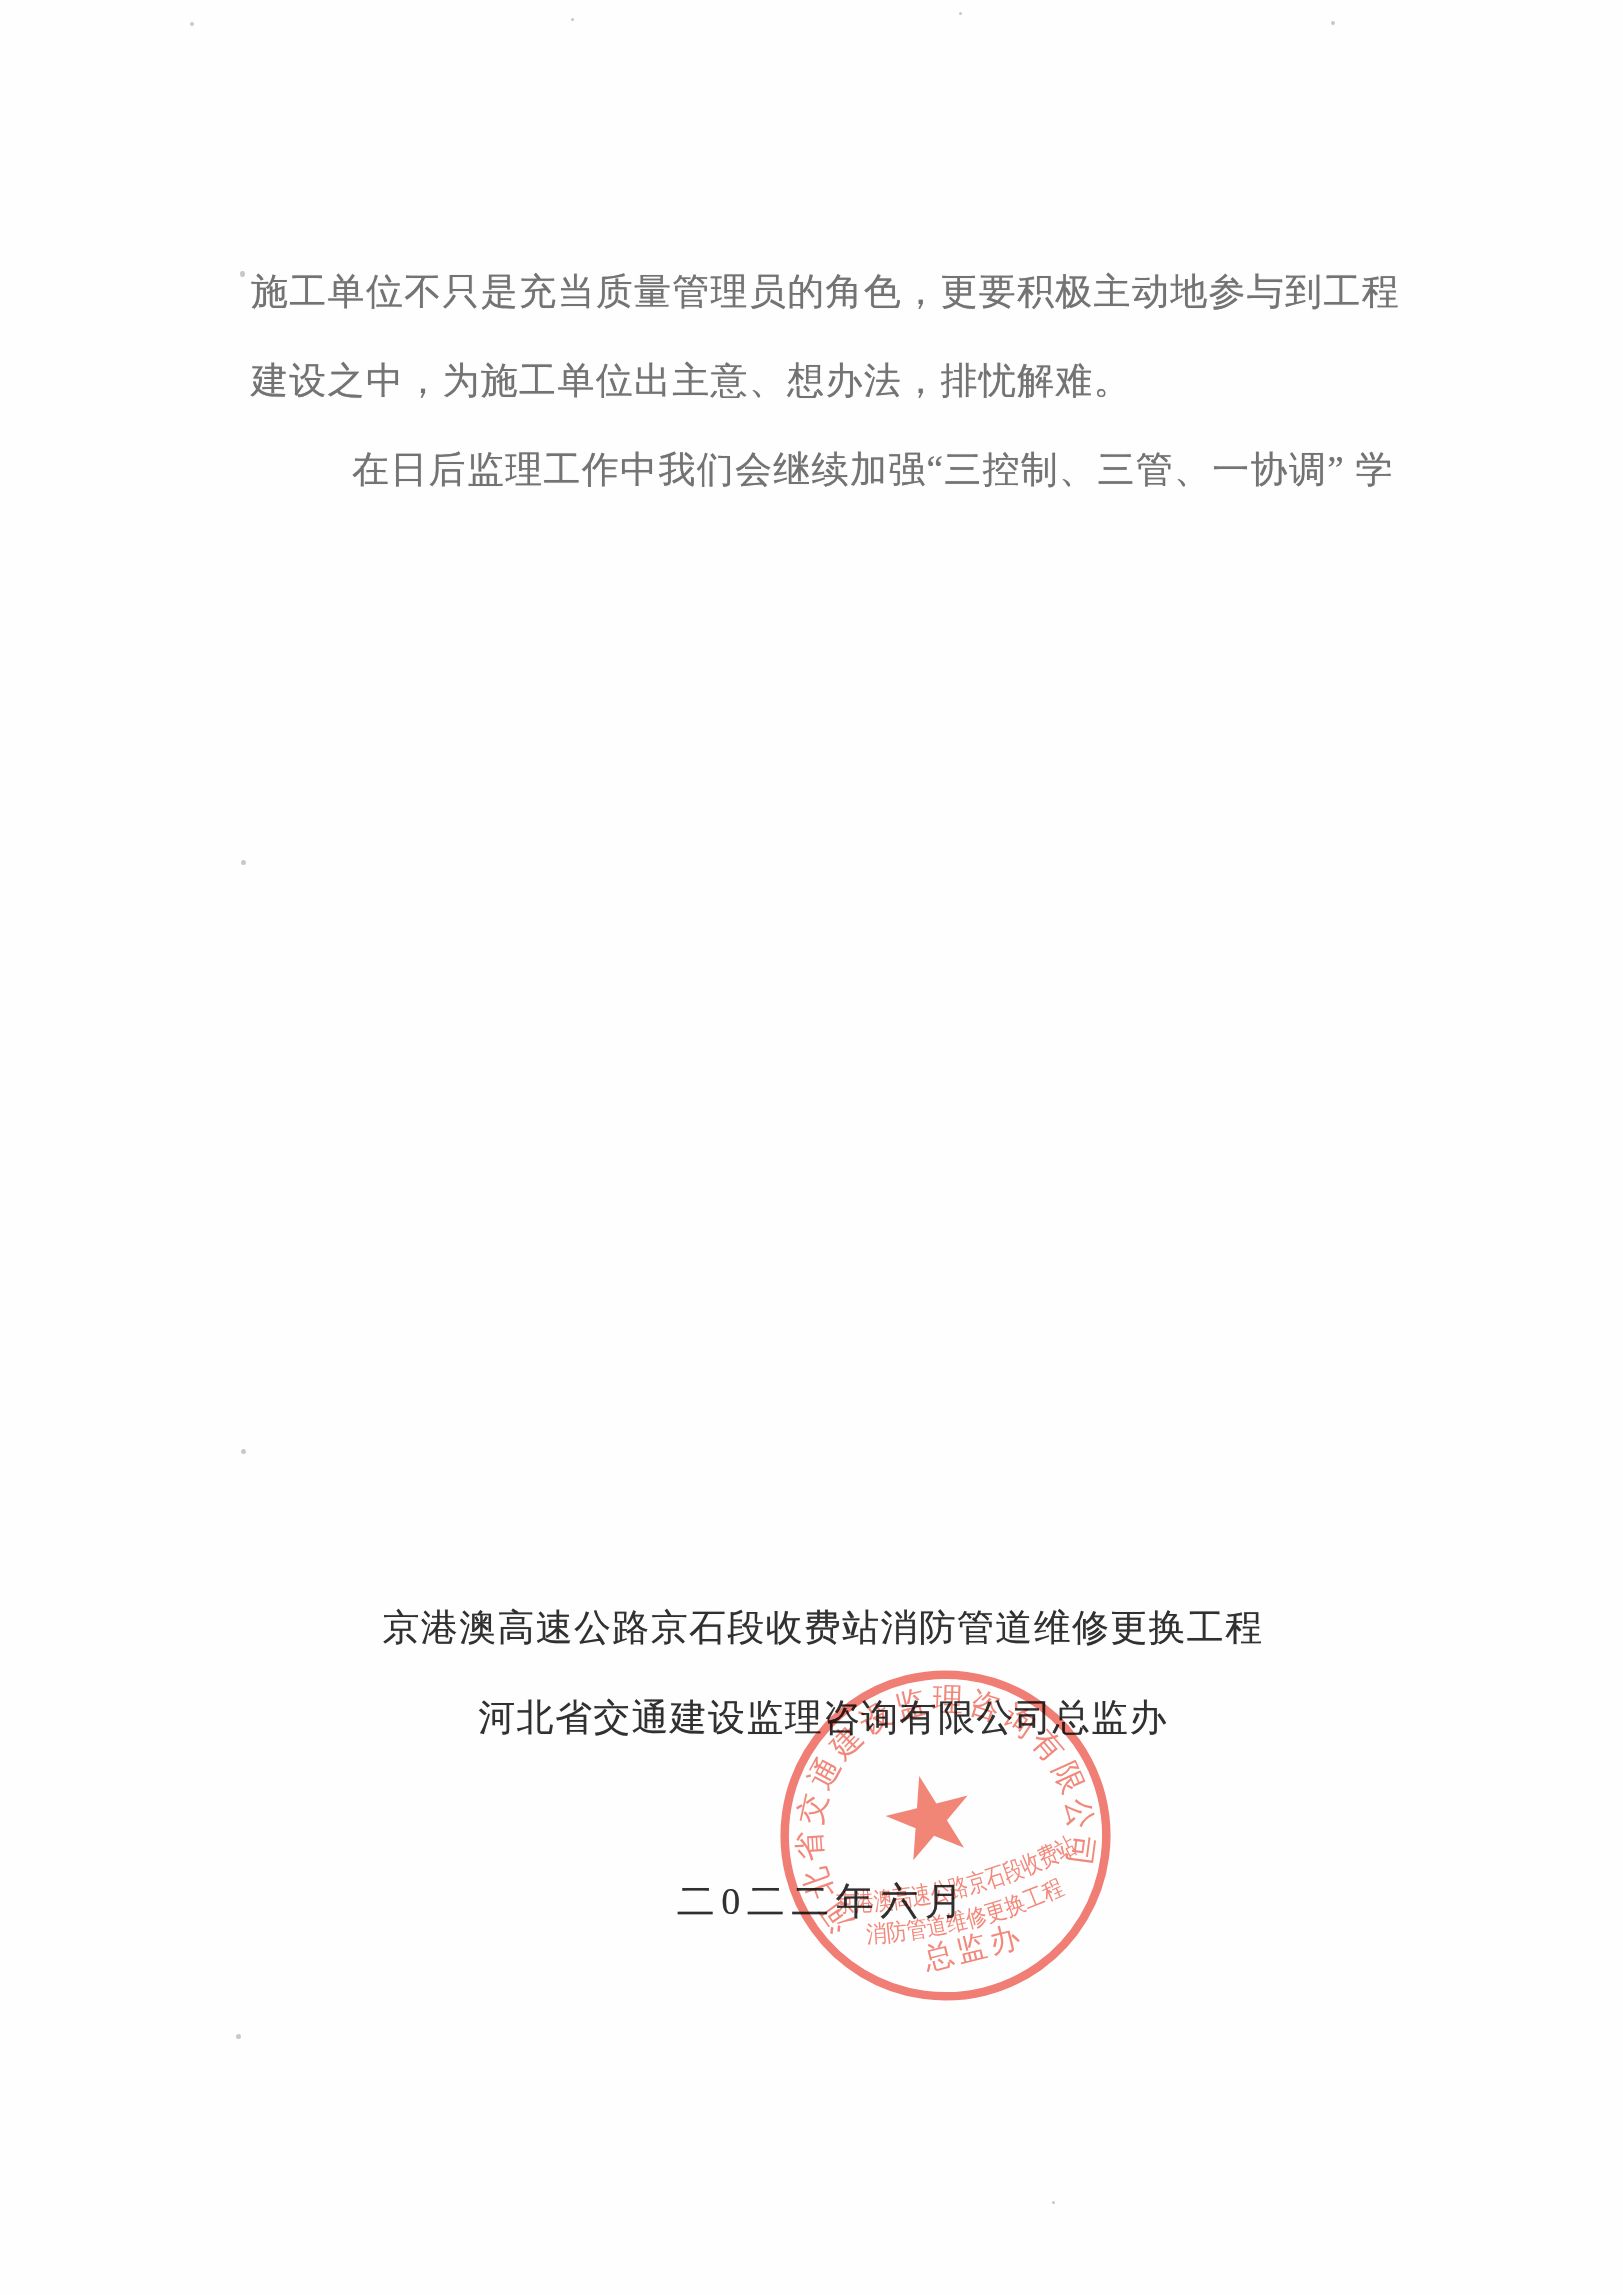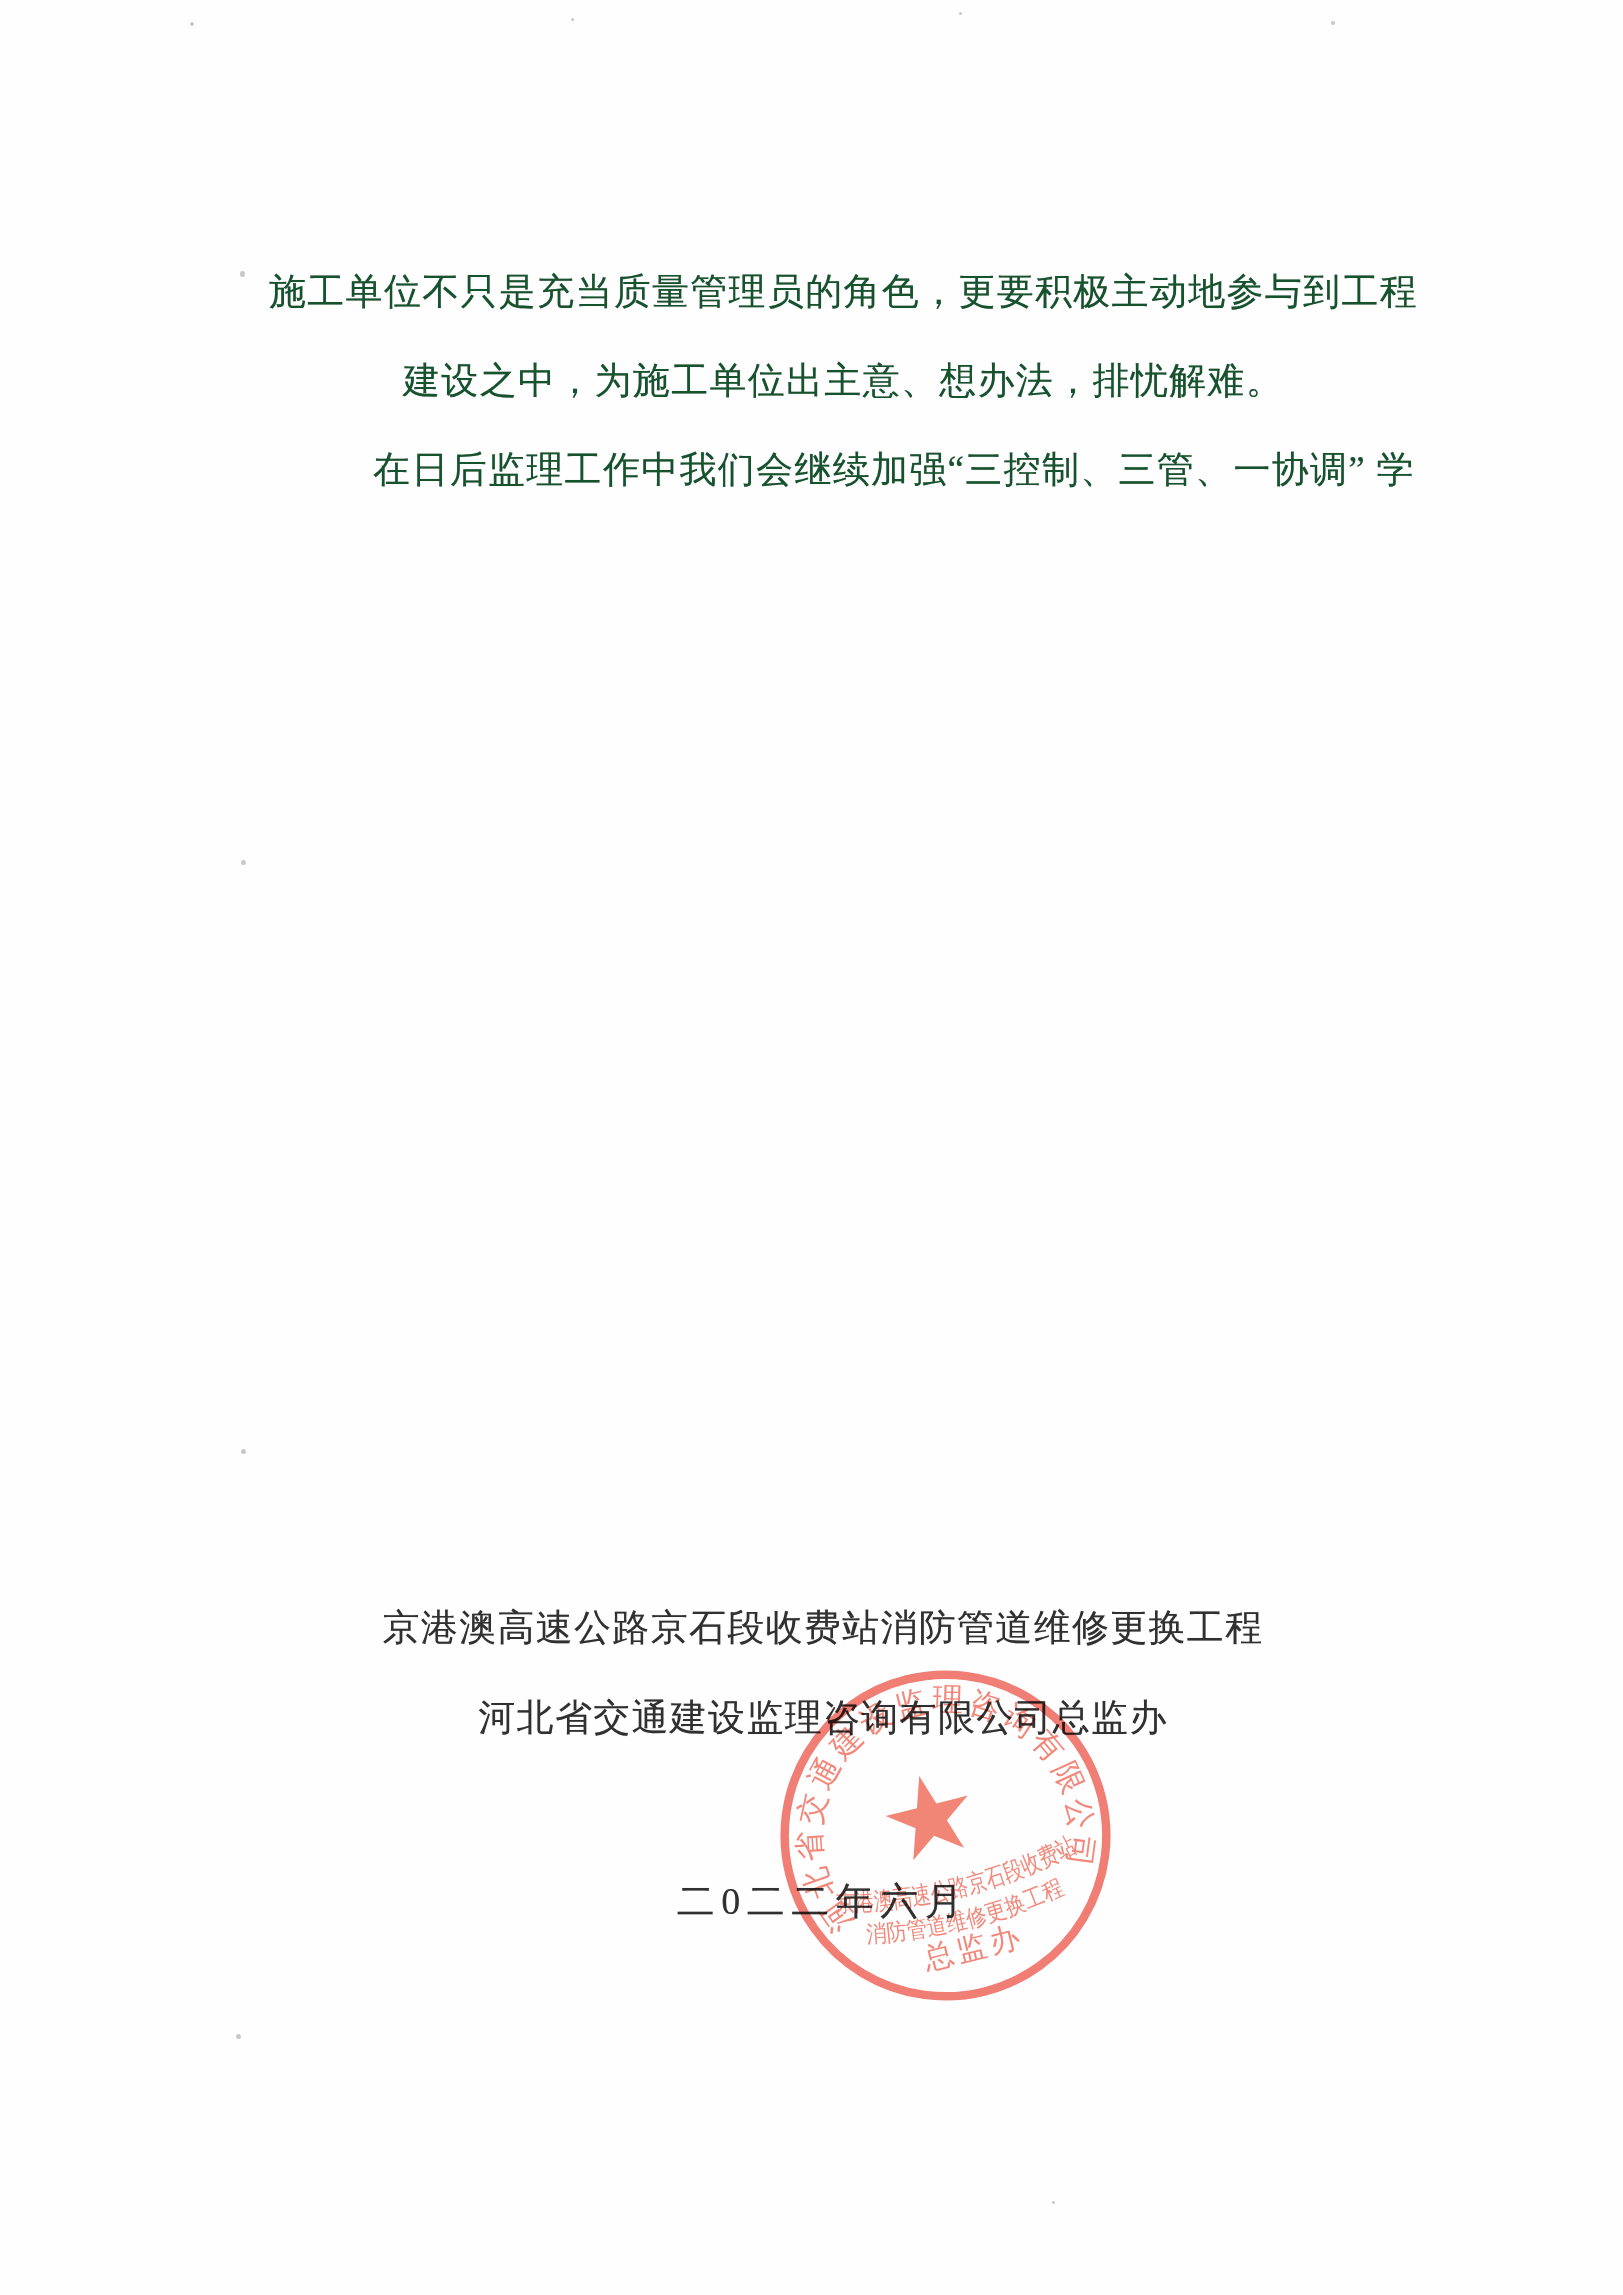--- a/index.html
+++ b/index.html
@@ -14,23 +14,22 @@
     color: #2e2e2e;
   }
   
   .bodytext {
     position: absolute;
     left: 251px;
     top: 247px;
     width: 1185px;
     font-size: 37px;
     letter-spacing: 1.3px;
-    color: #14532d;
+    color: #737373;
     text-shadow: 0 0 0.7px rgba(50,50,50,0.45);
-    text-align: center;
   }
   .tline {
     height: 89px;
     line-height: 89px;
     white-space: nowrap;
   }
   .tline.indent { padding-left: 101px; }
   
   .center-line {
     position: absolute;

